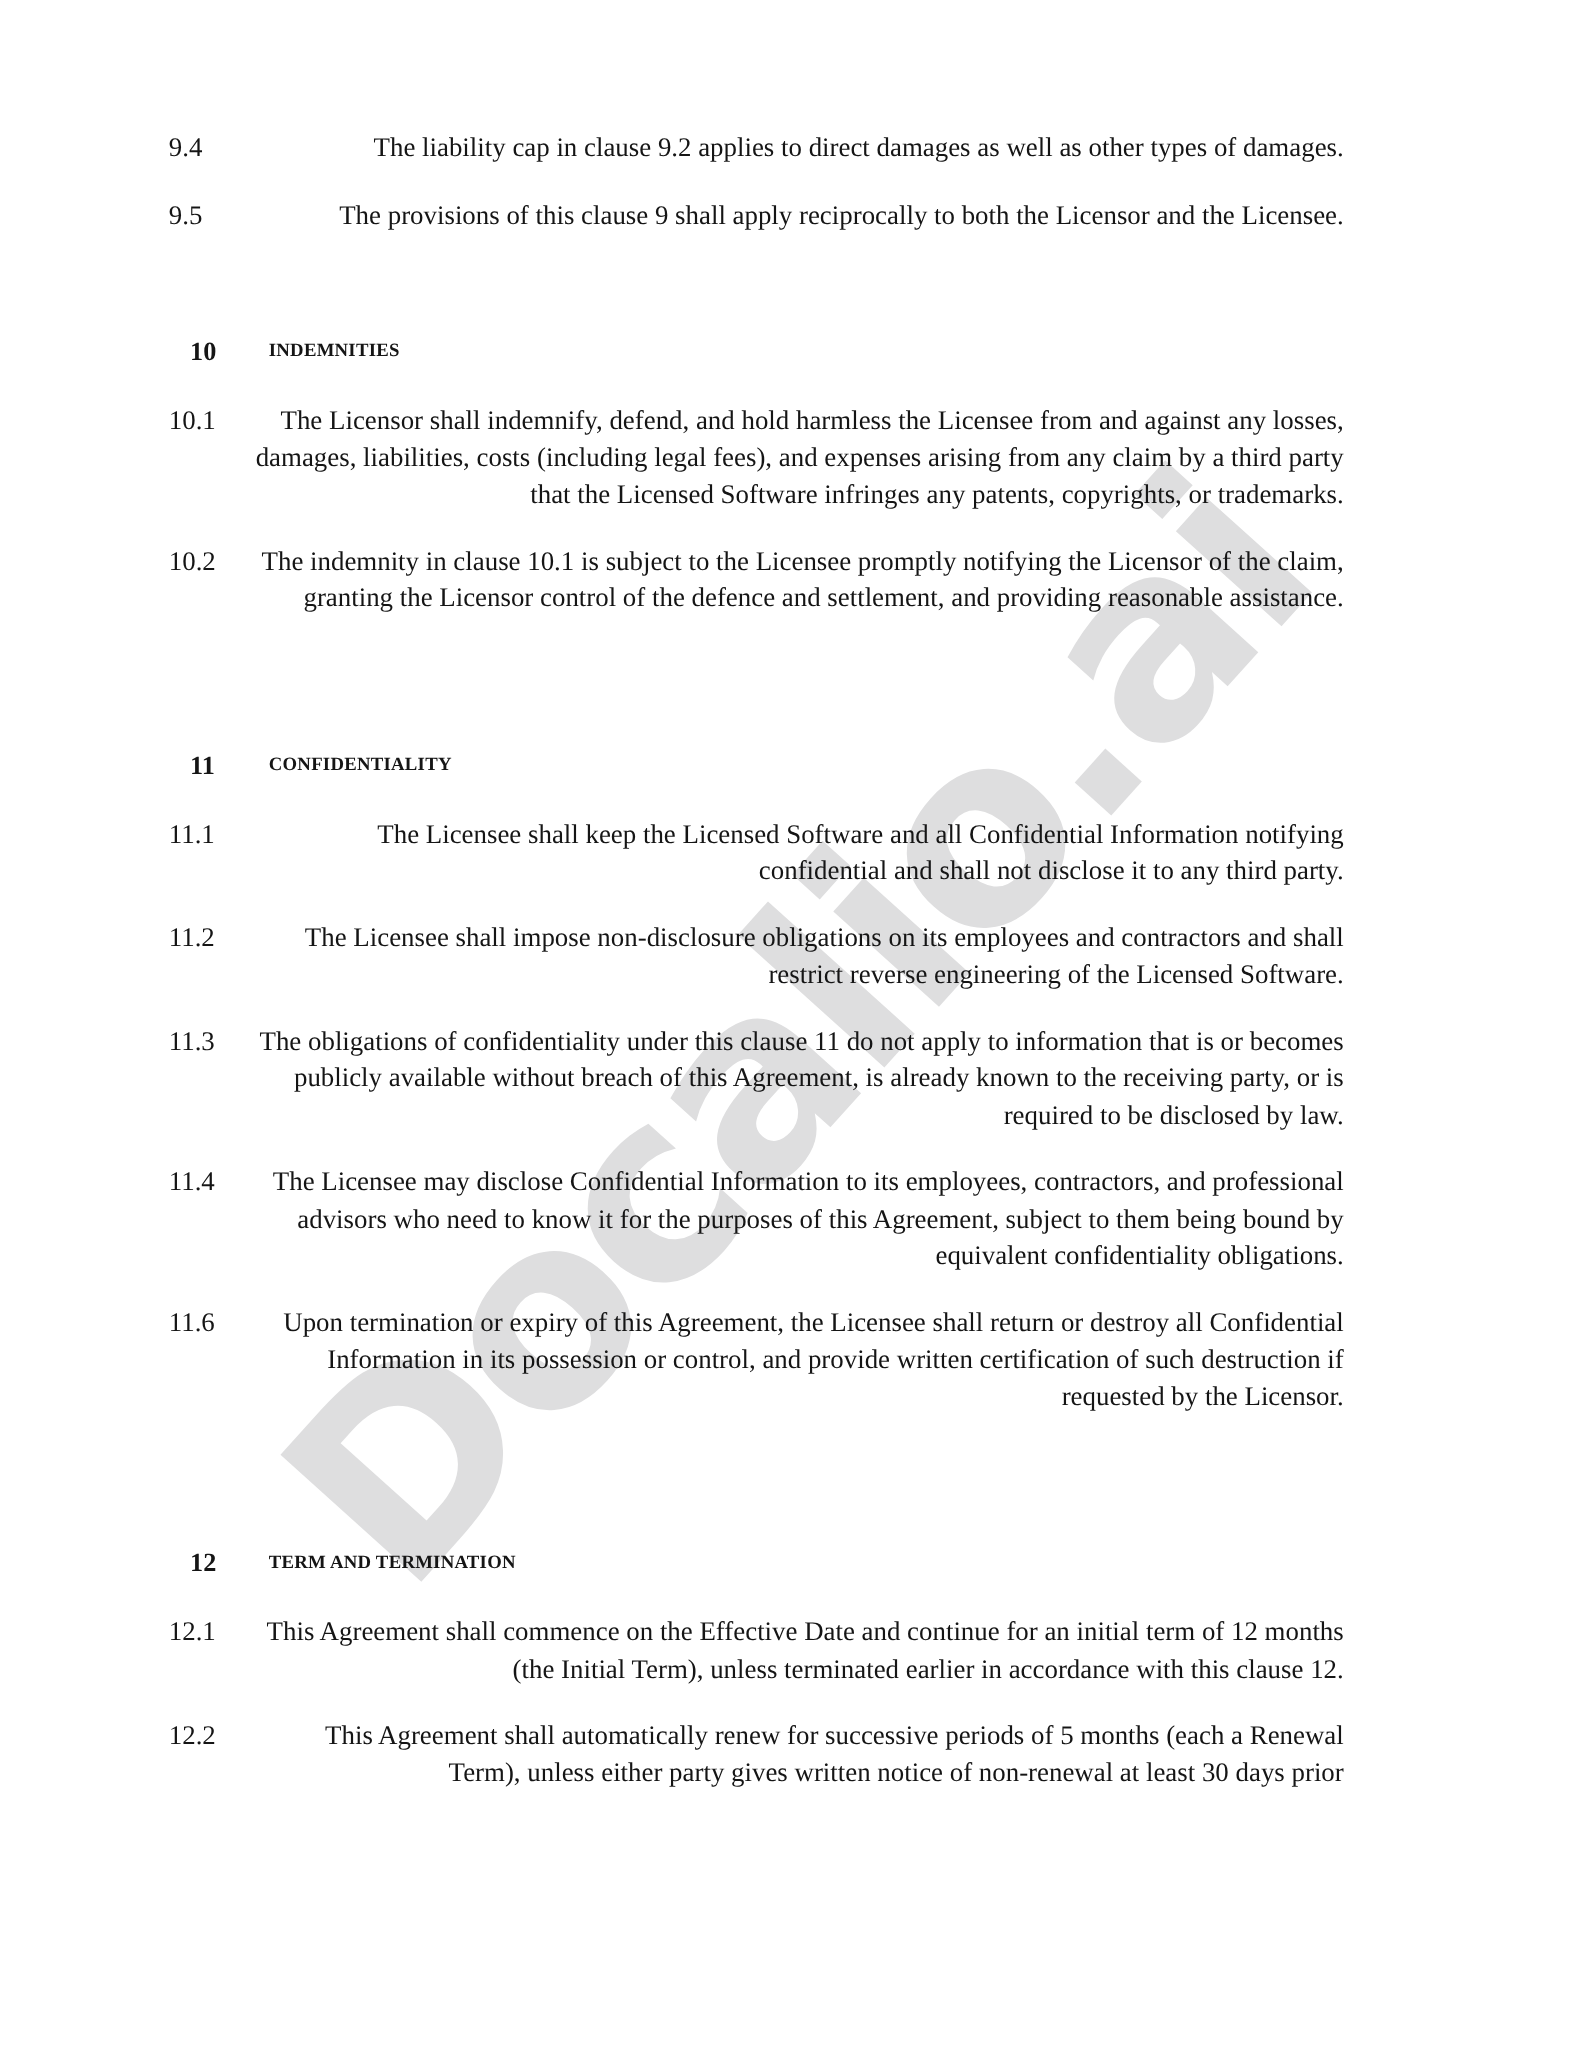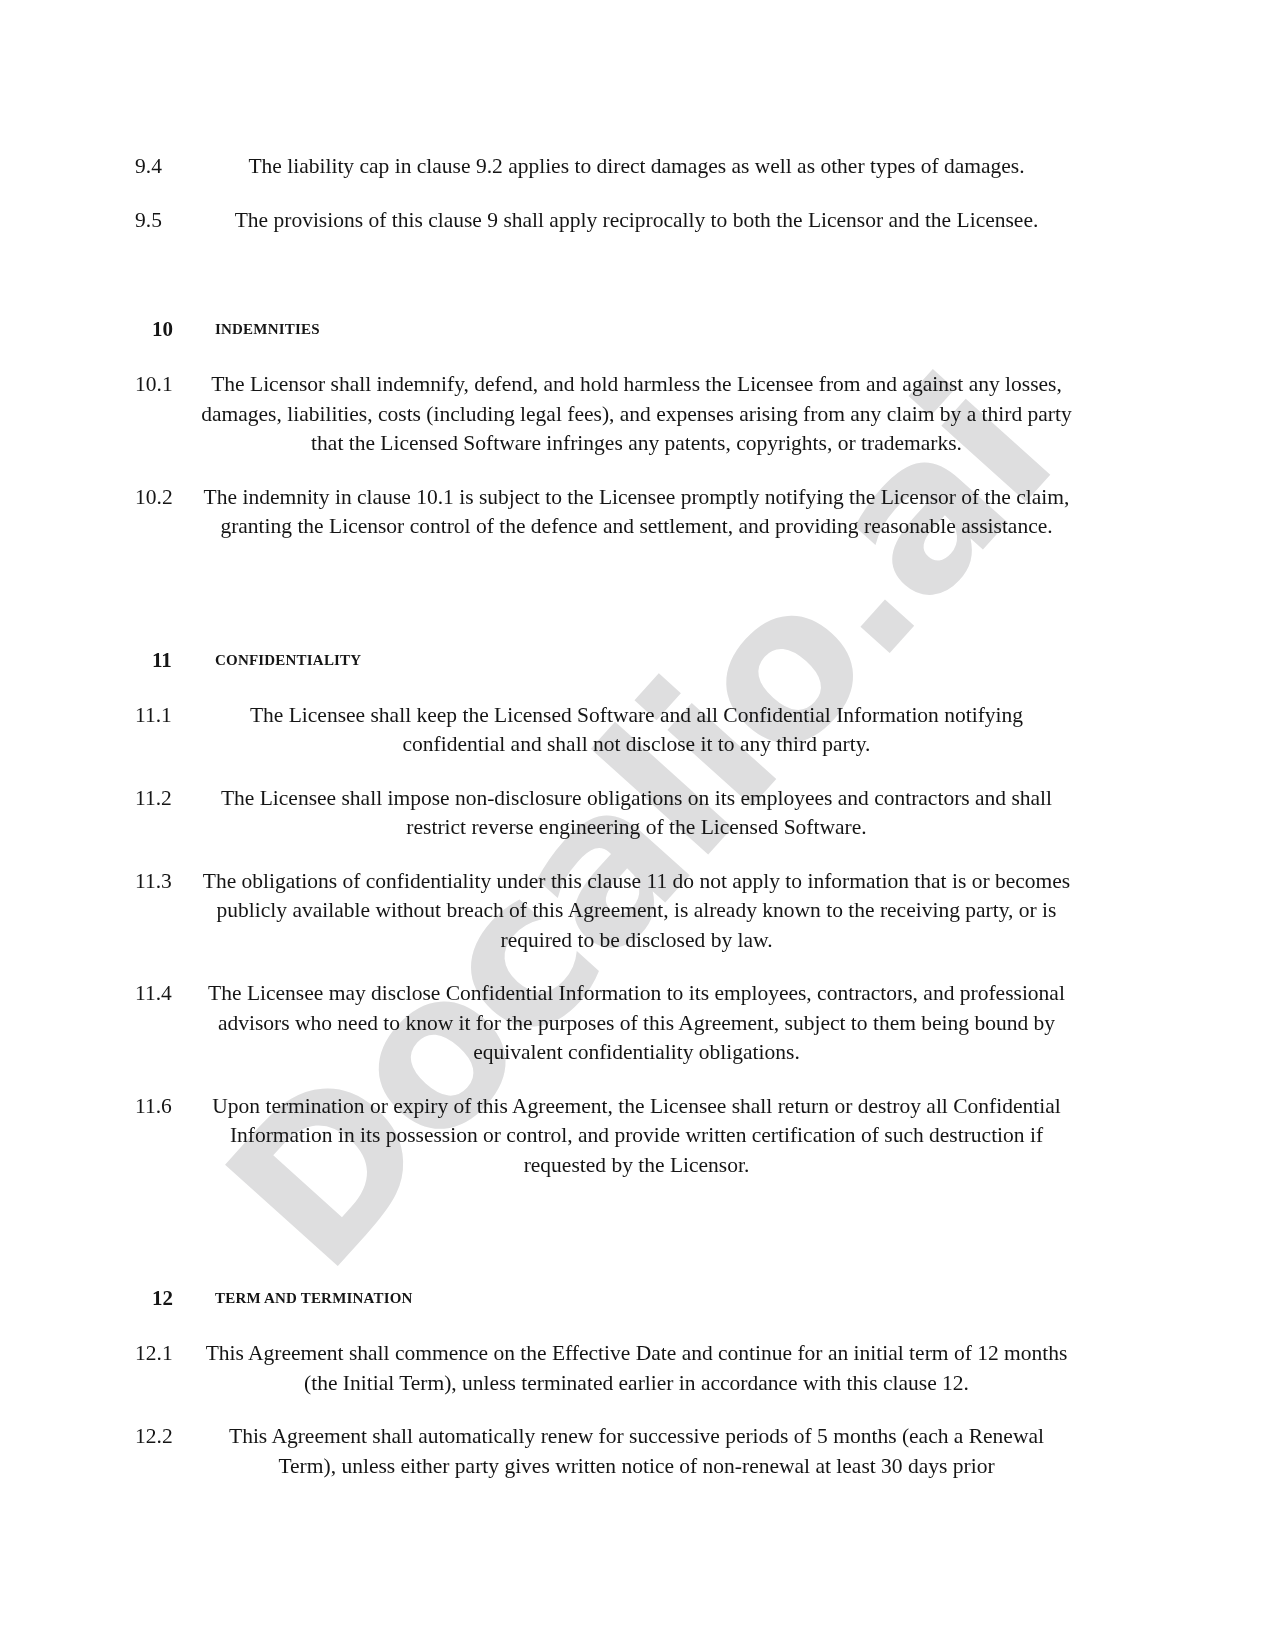--- a/index.html
+++ b/index.html
@@ -46,21 +46,20 @@
   }
 
   
   .content {
     position: absolute;
     left: 0;
     top: 0;
     width: 1275px;
     z-index: 1;
     padding-top: 104px;
-    margin-top: 48px;
   }
 
   .block {
     position: relative;
     margin: 0 0 0 0;
     padding: 0 200px 0 135px;
   }
 
   .clause {
     display: flex;
@@ -73,21 +72,21 @@
     text-align: left;
     font-size: 21.5px;
     line-height: 29.5px;
     white-space: nowrap;
   }
   .clause-body {
     flex: 1 1 auto;
     font-size: 21.5px;
     line-height: 29.5px;
     max-width: 877px;
-    text-align: center;
+    text-align: right;
     hyphens: none;
   }
 
   .heading {
     display: flex;
     align-items: flex-start;
     margin-top: 0;
     margin-bottom: 26px;
   }
   .heading-num {

